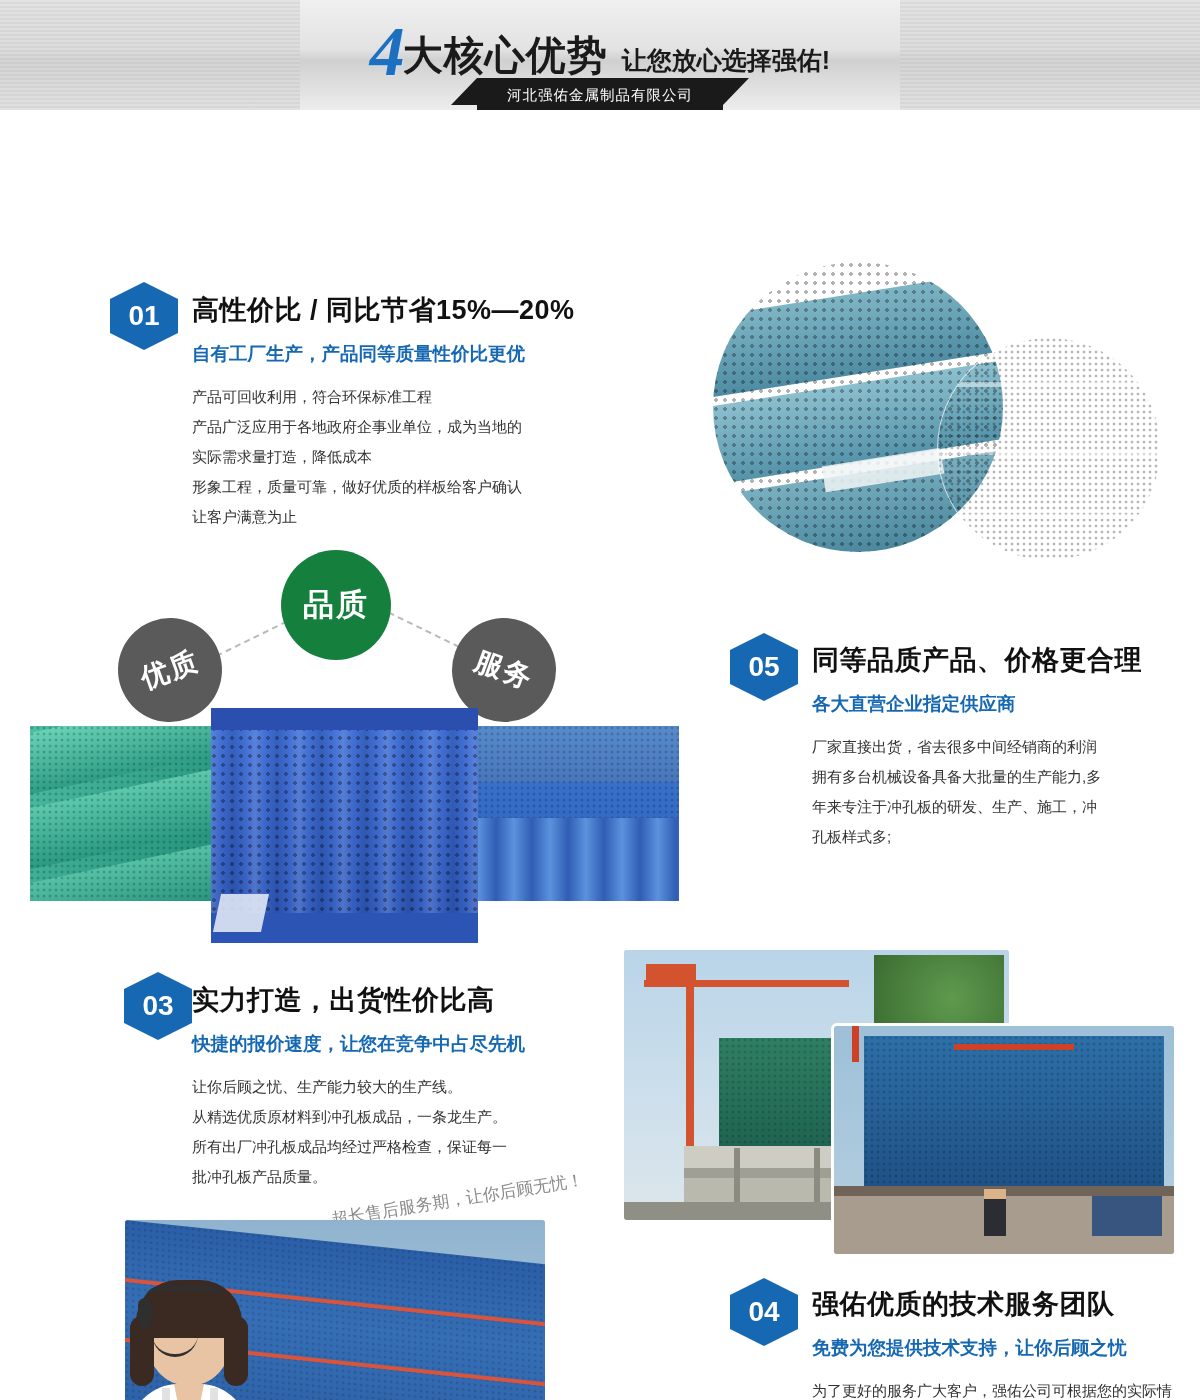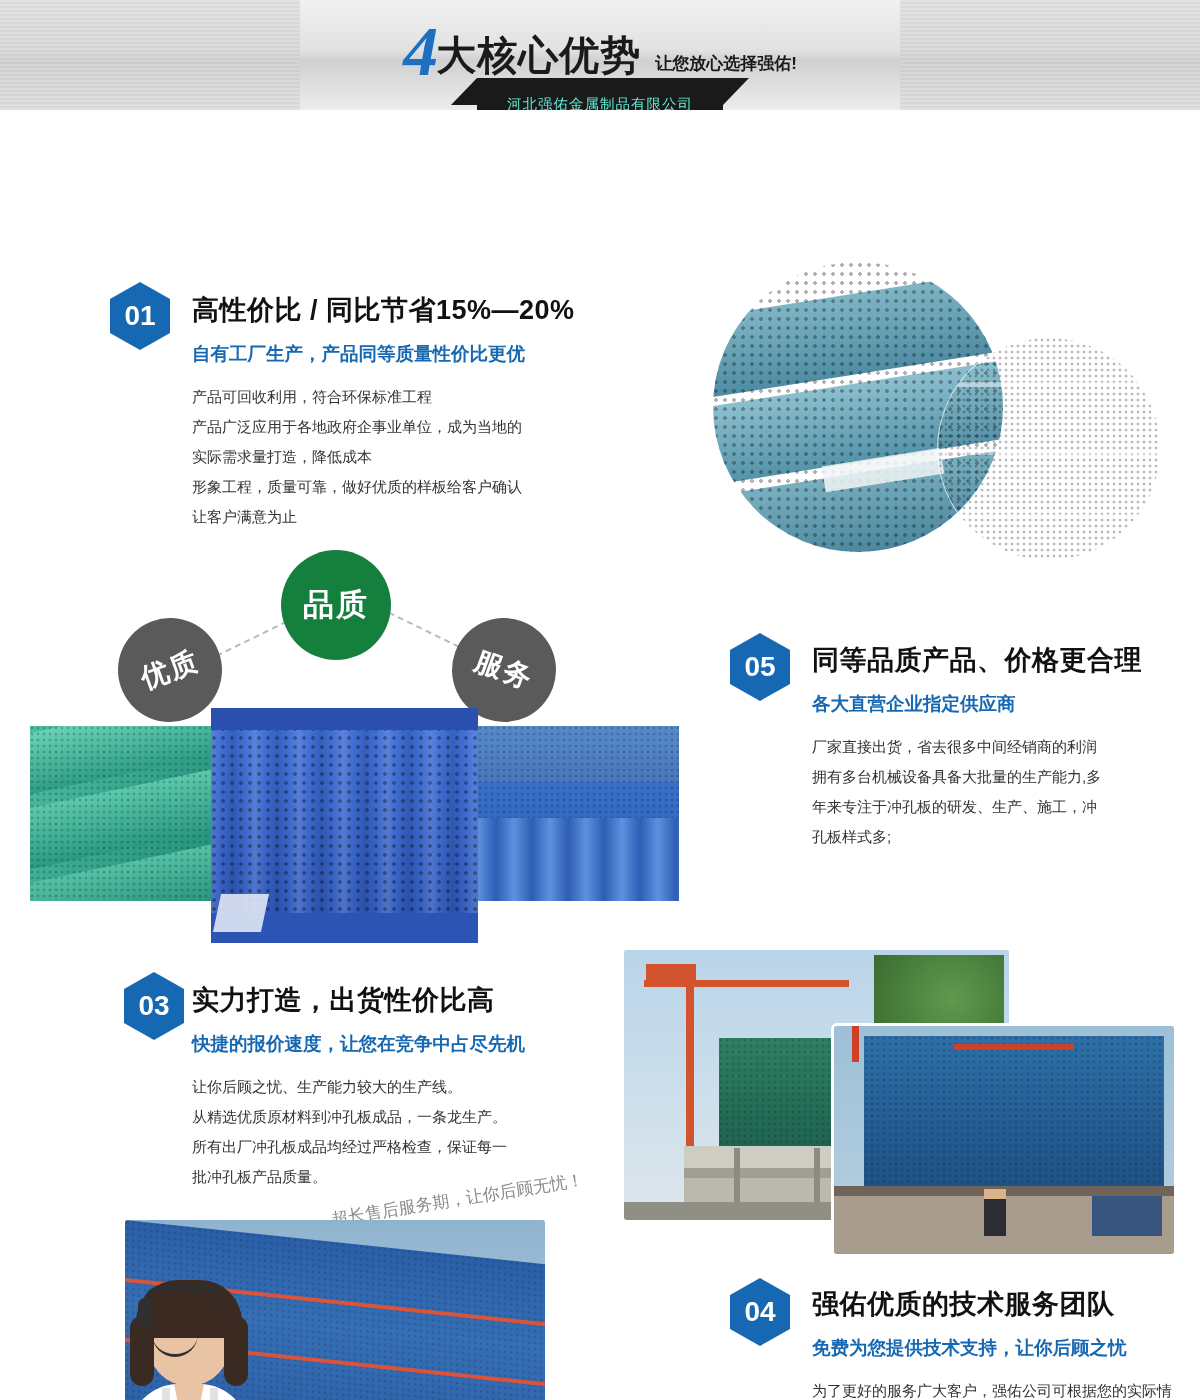--- a/index.html
+++ b/index.html
@@ -61,35 +61,35 @@
     vertical-align: -6px;
     text-shadow: 1px 1px 0 #cfe3f5;
   }
   .head-main {
     font-size: 40px;
     font-weight: bold;
     color: #1a1a1a;
     letter-spacing: 1px;
   }
   .head-sub {
-    font-size: 17px;
+    font-size: 25px;
     font-weight: bold;
     color: #1a1a1a;
     margin-left: 14px;
     letter-spacing: 0px;
   }
   .company-bar {
     position: absolute;
     left: 50%;
     transform: translateX(-50%);
     top: 78px;
     background: #1a1a1a;
-    color: #5eead4;
+    color: #ffffff;
     font-size: 14.5px;
-    padding: 17px 30px 6px 30px;
+    padding: 8px 30px 6px 30px;
     letter-spacing: 1px;
     white-space: nowrap;
   }
   .company-bar::before {
     content: "";
     position: absolute;
     left: -26px;
     top: 0;
     border-top: 27px solid transparent;
     border-right: 26px solid #1a1a1a;
@@ -113,21 +113,21 @@
   .abs { position: absolute; }
 
   
   .hex {
     width: 60px;
     height: 68px;
     position: relative;
     display: inline-block;
   }
   .hex .hexshape {
-    width: 60px;
+    width: 68px;
     height: 68px;
     background: #1668b3;
     clip-path: polygon(50% 0%, 100% 25%, 100% 75%, 50% 100%, 0% 75%, 0% 25%);
     display: flex;
     align-items: center;
     justify-content: center;
     color: #fff;
     font-size: 28px;
     font-weight: bold;
     font-family: "Liberation Sans", sans-serif;

